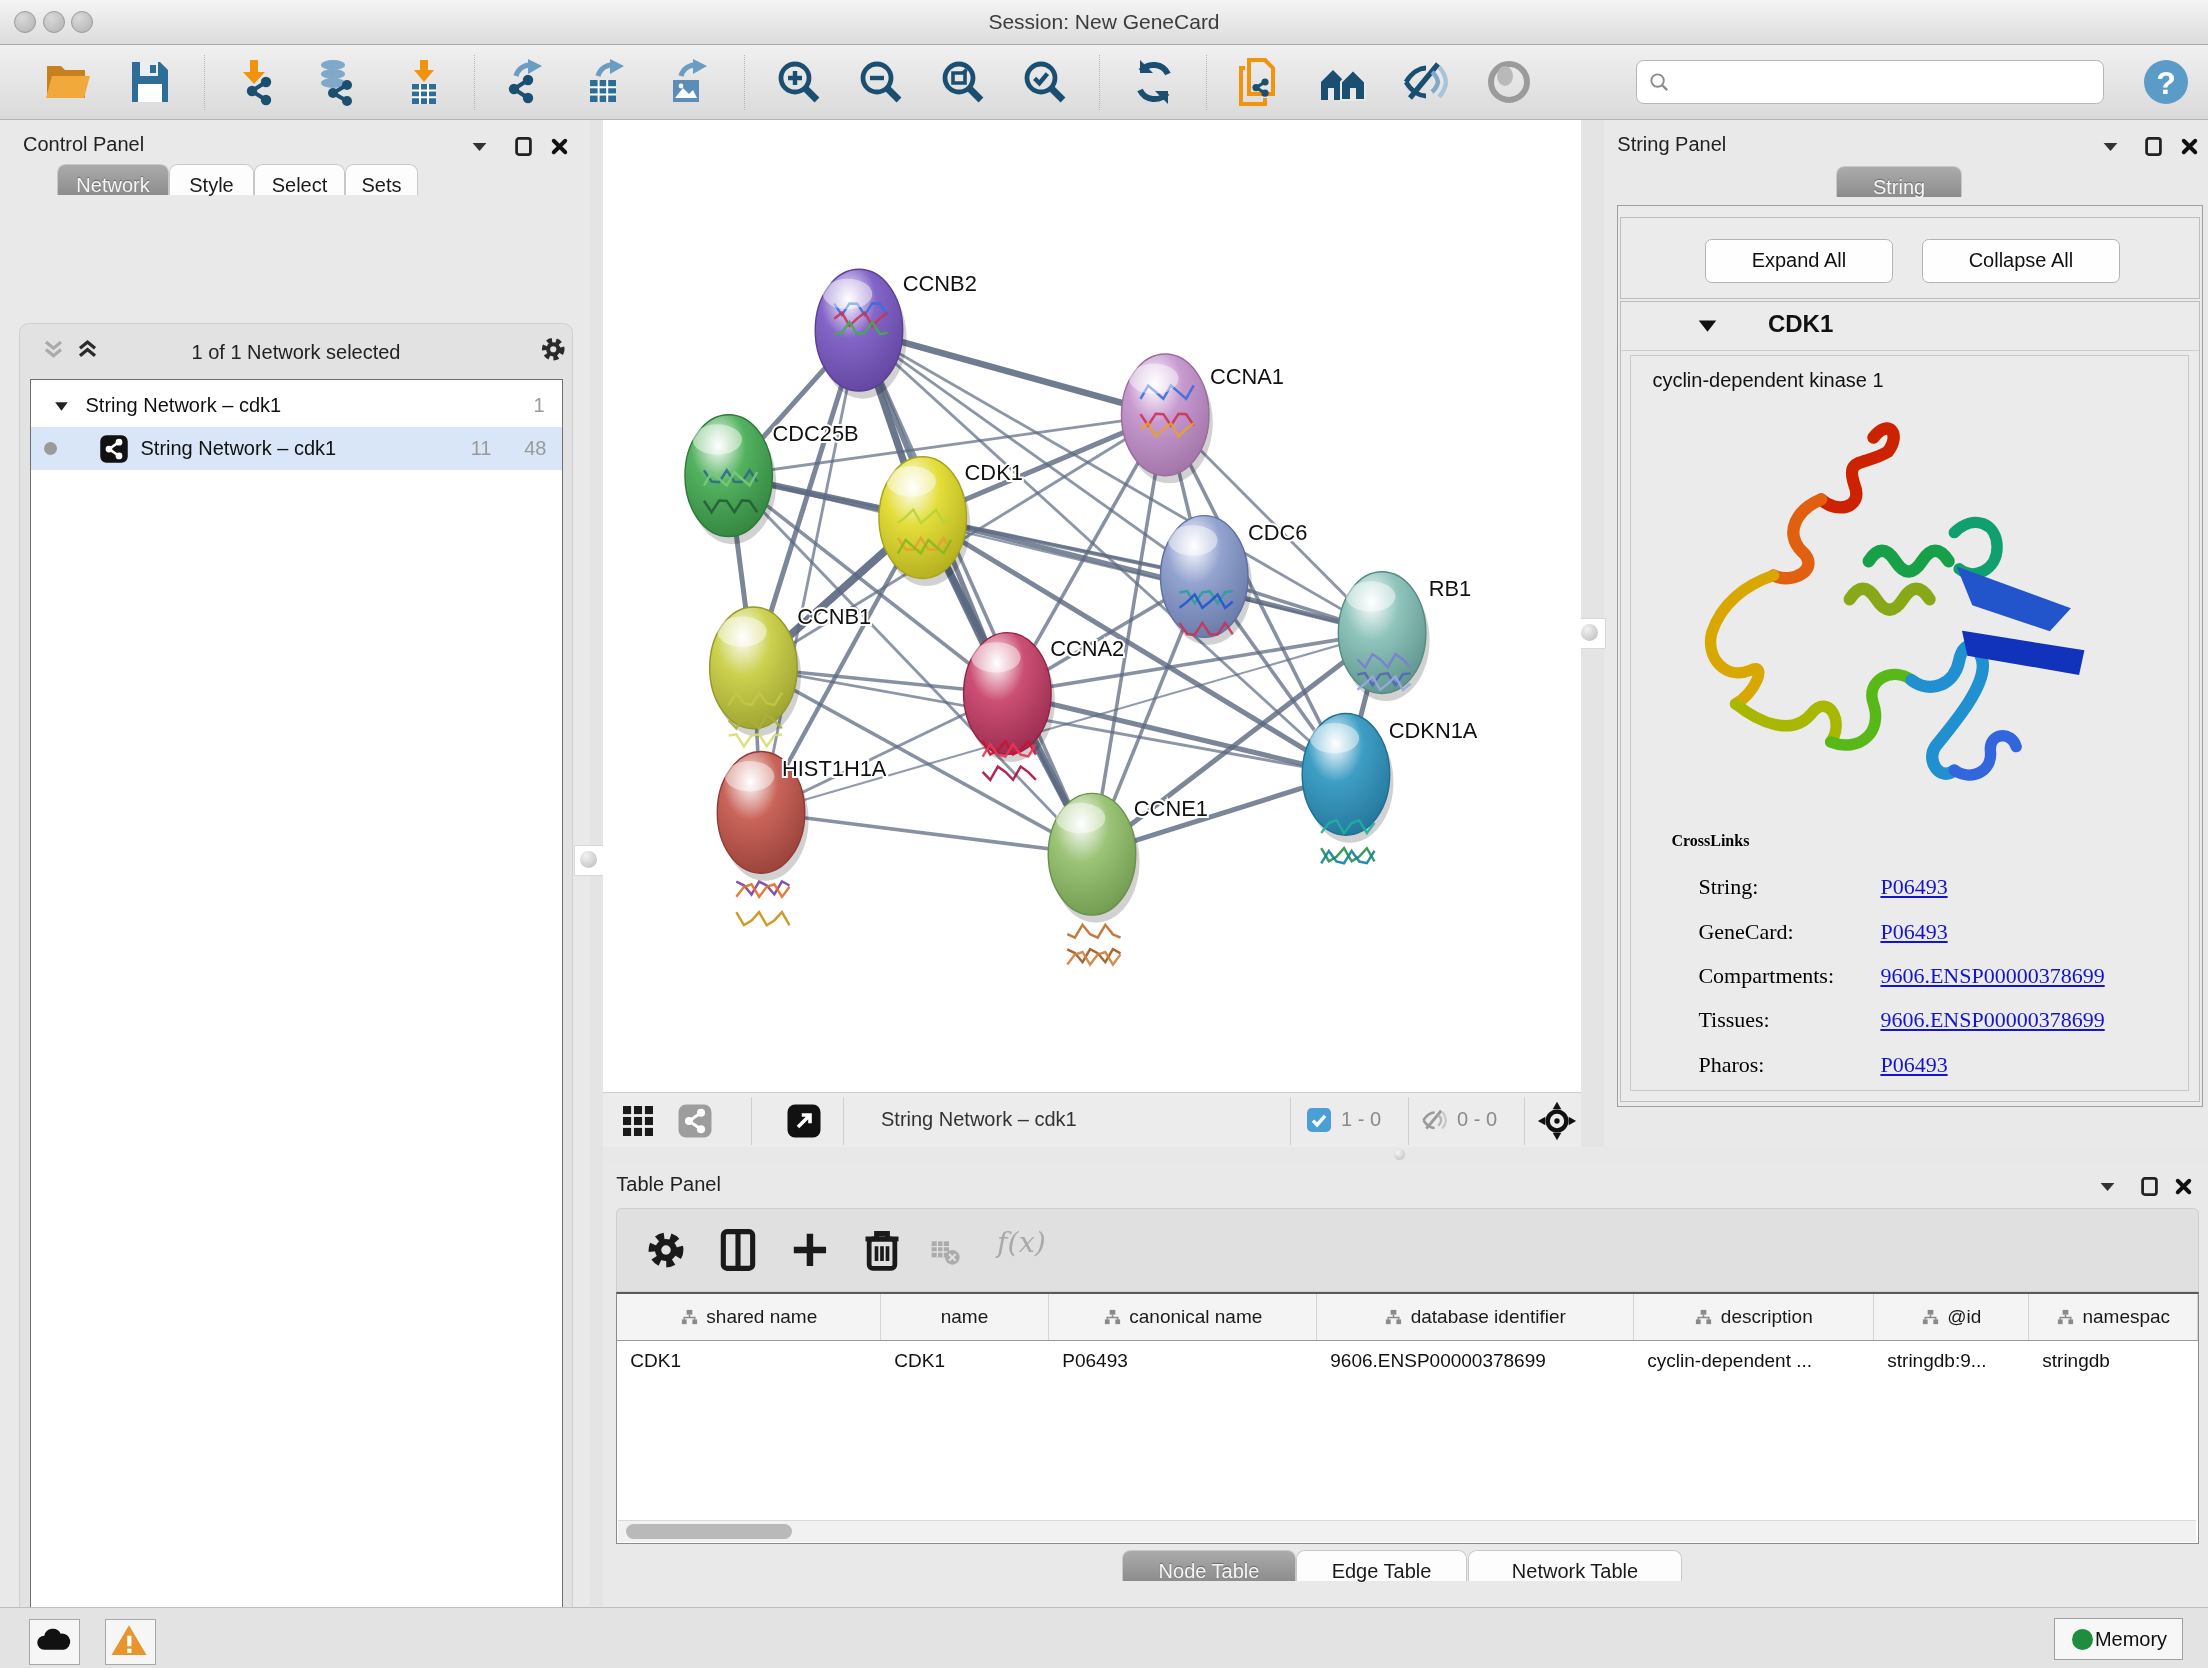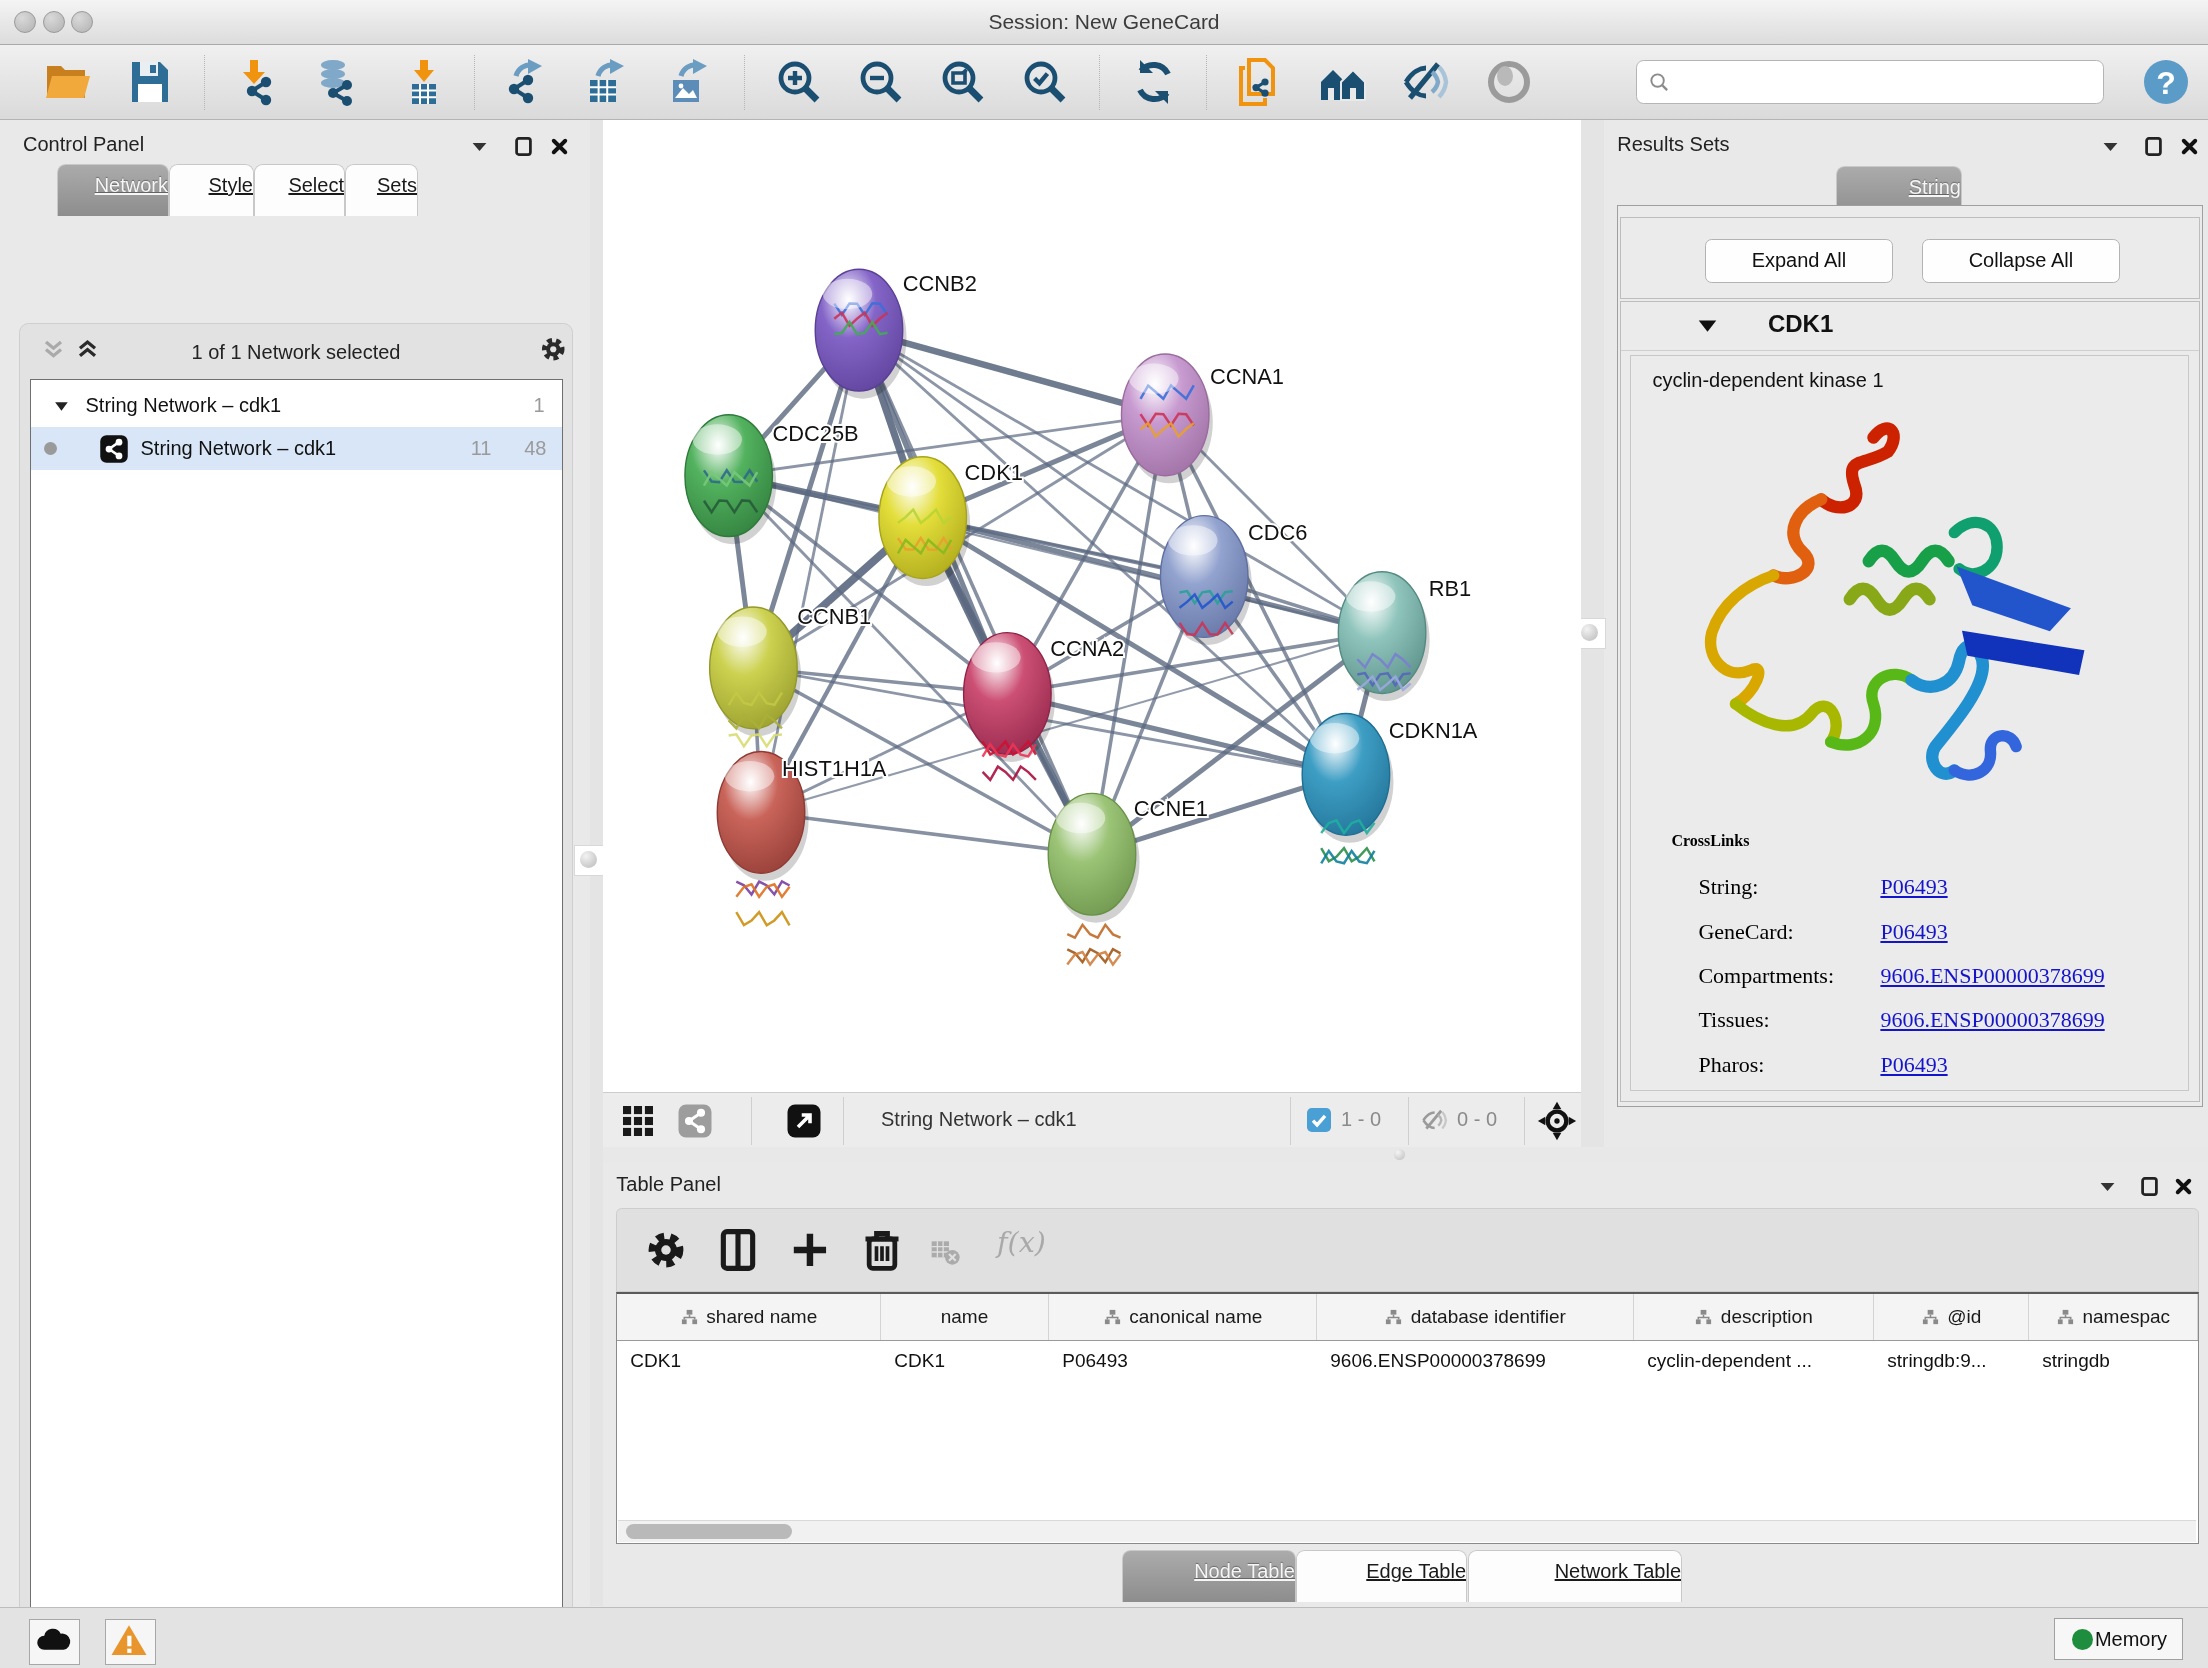--- a/index.html
+++ b/index.html
@@ -19,23 +19,23 @@
     background:linear-gradient(#f0f0f0,#dadada);border-bottom:1px solid #b4b4b4;}
   .tbtn{position:absolute;top:13.3px;width:48px;height:48px;cursor:pointer;}
   .tsep{position:absolute;top:9.5px;width:0;height:55px;border-left:1.9px dotted #b5b5b5;}
   #search-wrap{position:absolute;left:1636px;top:15px;width:466px;height:42px;
     background:#fff;border:1px solid #b5b5b5;border-radius:7.6px;}
   #search-input{position:absolute;left:44px;top:3.8px;width:409px;height:32px;border:none;outline:none;
     font-size:19px;font-family:"Liberation Sans",sans-serif;background:transparent;}
   
   .panel-title{font-size:20px;color:#222;}
   .win-ctrl{position:absolute;top:0;width:25px;height:25px;}
-  .tab{position:absolute;height:52px;line-height:40px;text-align:right;font-size:20px;
+  .tab{position:absolute;height:31px;line-height:40px;text-align:center;font-size:20px;
     background:#fdfdfd;border:1px solid #c8c8c8;border-bottom:none;border-radius:8.6px 8.6px 0 0;
-    color:#1a1a1a;cursor:pointer;box-sizing:border-box;text-decoration:underline;}
+    color:#1a1a1a;cursor:pointer;box-sizing:border-box;}
   .tab.sel{background:linear-gradient(#ababab,#8d8d8d);color:#f6f6f6;
     text-shadow:0 -1px 1px rgba(0,0,0,.35);}
   
   #cp-box{left:19px;top:203px;width:552px;height:1380px;background:#e2e2e2;
     border:1px solid #cfcfcf;border-radius:9.5px;}
   #cp-status{position:absolute;left:0;top:17px;width:100%;text-align:center;font-size:20px;color:#222;}
   #cp-list{position:absolute;left:9.5px;top:55px;width:531px;height:1314px;background:#fff;
     border:1px solid #6f6f6f;}
   .tree-row{position:absolute;left:0;width:100%;height:43px;line-height:43px;font-size:20px;color:#111;}
   .tree-count{position:absolute;top:0;font-size:20px;color:#9a9a9a;text-align:right;}
@@ -651,21 +651,21 @@
         </svg>
       </span>
   </div>
 
   <div class="abs" style="left:603px;top:1147px;width:1605px;height:15px;background:#e8e8e8">
     <span class="abs" style="left:791px;top:1.9px;width:11.4px;height:11.4px;border-radius:50%;
       background:radial-gradient(circle at 35% 30%,#f4f4f4,#bdbdbd)"></span>
   </div>
 
   <div class="abs" style="left:1604px;top:120px;width:605px;height:1042px">
-    <div class="abs panel-title" style="left:13.3px;top:13.3px">Results Sets</div>
+    <div class="abs panel-title" style="left:13.3px;top:13.3px">String Panel</div>
     <span class="win-ctrl" style="left:495px;top:15px">
       <svg viewBox="0 0 20 20" width="23" height="23">
           <path d="M4 7h12l-6 7z" fill="#333"></path>
         </svg>
       </span>
     <span class="win-ctrl" style="left:538px;top:15px">
       <svg viewBox="0 0 20 20" width="23" height="23">
           <rect x="4" y="3" width="12" height="14" rx="2" fill="none" stroke="#222" stroke-width="2.4"></rect>
         </svg>
       </span>

